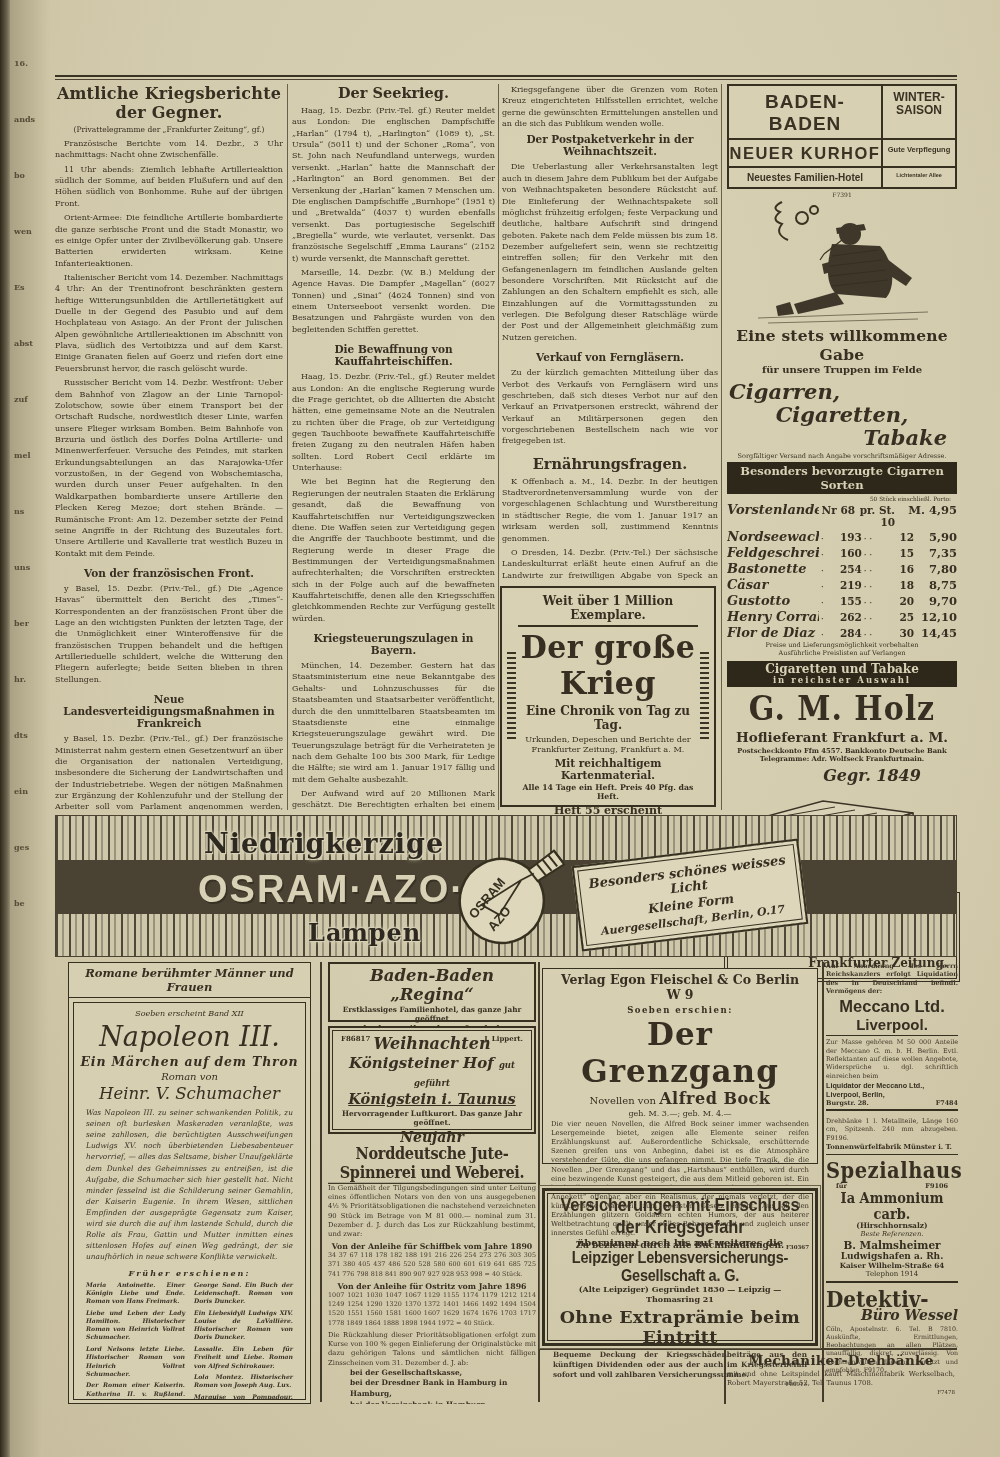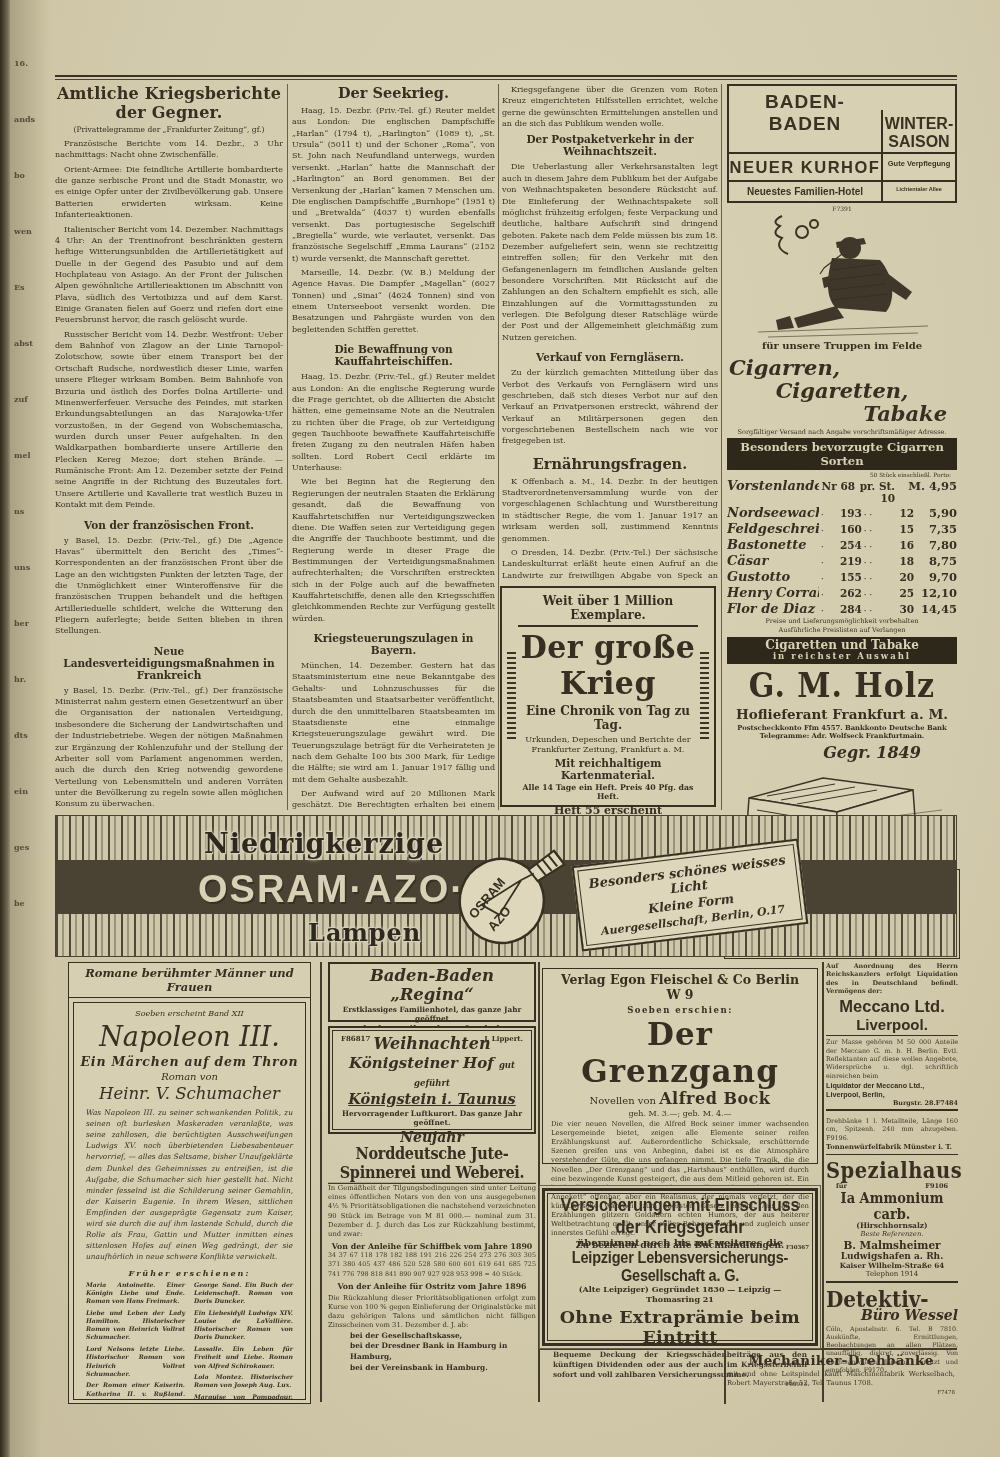--- a/index.html
+++ b/index.html
@@ -49,21 +49,21 @@
   .gk-foot{font-size:8.2px;line-height:1.35;text-align:justify;border-top:1.5px solid #35301f;margin-top:5px;padding-top:4px;font-weight:bold;}
 
   
   #c4{position:absolute;left:727px;top:84px;width:230px;}
   #kurhof{display:grid;grid-template-columns:152px 1fr;border:2.5px solid #35301f;background:#d8d0b3;}
   .kh{border-bottom:2px solid #35301f;text-align:center;font-family:"Liberation Sans",sans-serif;font-weight:bold;color:#3a3223;}
   .kh-l1{font-size:19px;letter-spacing:1px;padding:5px 0 3px;}
   .kh-l2{font-size:16.5px;letter-spacing:1.5px;padding:4px 0 3px;}
   .kh-l3{font-size:10px;padding:4px 0;border-bottom:none;}
   .kh-r{border-left:2px solid #35301f;}
-  .kh-r1{font-size:16px;padding:5px 0 2px;line-height:1.1;margin-top:24px;}
+  .kh-r1{font-size:12px;padding:5px 0 2px;line-height:1.1;}
   .kh-r2{font-size:7.5px;padding:5px 0 4px;line-height:1.2;}
   .kh-r3{font-size:5.5px;padding:4px 0;border-bottom:none;}
   .adcode{font-size:6px;text-align:center;margin:2px 0;}
   #soldier{display:block;margin:2px auto 0;}
   .gift1{font-weight:bold;font-size:15.5px;text-align:center;letter-spacing:.2px;}
   .gift2{font-weight:bold;font-size:10px;text-align:center;}
   .scriptline{font-style:italic;font-weight:bold;}
   #s1{font-size:21px;margin:4px 0 0 2px;}
   #s2{font-size:21px;text-align:center;margin-top:-2px;}
   #s3{font-size:21px;text-align:right;margin:-2px 10px 2px 0;}
@@ -169,21 +169,21 @@
   .he-title{font-weight:bold;font-size:21px;letter-spacing:1px;text-align:center;position:relative;}
   .he-code{position:absolute;right:-4px;top:0;font-size:5.5px;}
   .he-body{font-size:6.8px;line-height:1.35;text-align:justify;margin-top:2px;color:#3a3225;}
 
   #colD{position:absolute;left:826px;top:962px;width:132px;}
   .me-intro{font-size:6.4px;line-height:1.3;text-align:justify;font-weight:bold;color:#3f3729;}
   .me-n1{font-family:"Liberation Sans",sans-serif;font-weight:bold;font-size:16.5px;text-align:center;margin-top:2px;}
   .me-n2{font-family:"Liberation Sans",sans-serif;font-weight:bold;font-size:15px;text-align:center;border-bottom:1px solid #35301f;padding-bottom:2px;}
   .me-body{font-size:6.4px;line-height:1.3;text-align:justify;margin-top:2px;color:#3f3729;}
   .me-liq{font-family:"Liberation Sans",sans-serif;font-weight:bold;font-size:7.2px;line-height:1.25;margin-top:1px;}
-  .me-row{display:flex;justify-content:flex-end;font-size:6.4px;font-weight:bold;border-bottom:2px solid #35301f;padding-bottom:2px;}
+  .me-row{display:flex;justify-content:space-between;font-size:6.4px;font-weight:bold;border-bottom:2px solid #35301f;padding-bottom:2px;}
   .kd{border-bottom:1px solid #35301f;padding:3px 0;margin-top:3px;}
   .kd-body{font-size:6.4px;line-height:1.3;text-align:justify;color:#3f3729;}
   .kd-sig{font-weight:bold;font-size:6.8px;margin-top:1px;}
   .sp-title{font-weight:bold;font-size:19.5px;text-align:center;letter-spacing:.5px;margin-top:4px;transform:scaleY(1.1);}
   .sp-fuer{display:flex;justify-content:space-between;font-size:6.5px;padding:0 10px;font-weight:bold;}
   .sp-l2{font-weight:bold;font-size:13px;text-align:center;margin-top:1px;transform:scaleY(1.1);}
   .sp-l3{font-weight:bold;font-size:7.5px;text-align:center;}
   .sp-l4{font-size:6.8px;text-align:center;font-style:italic;}
   .sp-l5{font-weight:bold;font-size:10.5px;text-align:center;margin-top:1px;}
   .sp-l6{font-weight:bold;font-size:9px;text-align:center;}
@@ -228,20 +228,21 @@
 
   <div class="vrule" style="left:287px;top:84px;height:726px;"></div>
   <div class="vrule" style="left:498px;top:84px;height:726px;"></div>
   <div class="vrule" style="left:721px;top:84px;height:726px;"></div>
 
   <div id="c1" class="ncol">
     <div class="hA">Amtliche Kriegsberichte der Gegner.</div>
     <div class="sub">(Privattelegramme der „Frankfurter Zeitung“, gf.)</div>
     <div>
         <div class="np">Französische Berichte vom 14. Dezbr., 3 Uhr nachmittags: Nacht ohne Zwischenfälle.</div>
+        <div class="np">11 Uhr abends: Ziemlich lebhafte Artillerieaktion südlich der Somme, auf beiden Flußufern und auf den Höhen südlich von Bonhomme. Ruhe auf der übrigen Front.</div>
         <div class="np">Orient-Armee: Die feindliche Artillerie bombardierte die ganze serbische Front und die Stadt Monastir, wo es einige Opfer unter der Zivilbevölkerung gab. Unsere Batterien erwiderten wirksam. Keine Infanterieaktionen.</div>
         <div class="np">Italienischer Bericht vom 14. Dezember. Nachmittags 4 Uhr: An der Trentinofront beschränkten gestern heftige Witterungsunbilden die Artillerietätigkeit auf Duelle in der Gegend des Pasubio und auf dem Hochplateau von Asiago. An der Front der Julischen Alpen gewöhnliche Artillerieaktionen im Abschnitt von Plava, südlich des Vertoibizza und auf dem Karst. Einige Granaten fielen auf Goerz und riefen dort eine Feuersbrunst hervor, die rasch gelöscht wurde.</div>
         <div class="np">Russischer Bericht vom 14. Dezbr. Westfront: Ueber dem Bahnhof von Zlagow an der Linie Tarnopol-Zolotschow, sowie über einem Transport bei der Ortschaft Rudsche, nordwestlich dieser Linie, warfen unsere Flieger wirksam Bomben. Beim Bahnhofe von Brzuria und östlich des Dorfes Dolna Artillerie- und Minenwerferfeuer. Versuche des Feindes, mit starken Erkundungsabteilungen an das Narajowka-Ufer vorzustoßen, in der Gegend von Wobschemiascha, wurden durch unser Feuer aufgehalten. In den Waldkarpathen bombardierte unsere Artillerie den Flecken Kereg Mezoe; dort stehen Brände. — Rumänische Front: Am 12. Dezember setzte der Feind seine Angriffe in der Richtung des Buzeutales fort. Unsere Artillerie und Kavallerie trat westlich Buzeu in Kontakt mit dem Feinde.</div>
       </div>
     <div class="hB">Von der französischen Front.</div>
     <div>
         <div class="np">y Basel, 15. Dezbr. (Priv.-Tel., gf.) Die „Agence Havas“ übermittelt den Bericht des „Times“-Korrespondenten an der französischen Front über die Lage an den wichtigsten Punkten der letzten Tage, der die Unmöglichkeit einer Winteroffensive für die französischen Truppen behandelt und die heftigen Artillerieduelle schildert, welche die Witterung den Fliegern auferlegte; beide Seiten blieben in ihren Stellungen.</div>
       </div>
     <div class="hB">Neue Landesverteidigungsmaßnahmen in Frankreich</div>
     <div>
@@ -337,20 +338,21 @@
       <g stroke="#2e2818" stroke-width="1" opacity="0.55">
         <line x1="104" y1="56" x2="150" y2="50"></line>
         <line x1="102" y1="66" x2="154" y2="60"></line>
         <line x1="102" y1="76" x2="158" y2="70"></line>
         <line x1="104" y1="86" x2="160" y2="80"></line>
         <line x1="30" y1="118" x2="200" y2="112"></line>
         <line x1="40" y1="123" x2="190" y2="119"></line>
       </g>
     </svg>
 
+    <div class="gift1">Eine stets willkommene Gabe</div>
     <div class="gift2">für unsere Truppen im Felde</div>
     <div id="s1" class="scriptline">Cigarren,</div>
     <div id="s2" class="scriptline">Cigaretten,</div>
     <div id="s3" class="scriptline">Tabake</div>
     <div class="versand">Sorgfältiger Versand nach Angabe vorschriftsmäßiger Adresse.</div>
     <div id="band1" class="band">Besonders bevorzugte Cigarren Sorten</div>
     <div class="porto">50 Stück einschließl. Porto:</div>
 
     <div>
       <div class="prow">
@@ -541,20 +543,21 @@
     <div class="ko-l4">Hervorragender Luftkurort.   Das ganze Jahr geöffnet.</div>
     <div class="ko-l5">Neujahr</div>
   </div>
 
   <div id="jute">
     <div class="ju-title">Norddeutsche Jute-Spinnerei und Weberei.</div>
     <div class="jp">In Gemäßheit der Tilgungsbedingungen sind unter Leitung eines öffentlichen Notars von den von uns ausgegebenen 4½ % Prioritätsobligationen die nachstehend verzeichneten 90 Stück im Betrage von M 81 000.— nominal zum 31. Dezember d. J. durch das Los zur Rückzahlung bestimmt, und zwar:</div>
     <div class="jh">Von der Anleihe für Schiffbek vom Jahre 1890</div>
     <div class="jn">34 37 67 118 178 182 188 191 216 226 254 273 276 303 305 371 380 405 437 486 520 528 580 600 601 619 641 685 725 741 776 798 818 841 890 907 927 928 953 998  =  40 Stück.</div>
     <div class="jh">Von der Anleihe für Ostritz vom Jahre 1896</div>
+    <div class="jn">1007 1021 1030 1047 1067 1129 1155 1174 1179 1212 1214 1249 1254 1290 1320 1370 1372 1401 1466 1492 1494 1504 1520 1551 1560 1581 1600 1607 1629 1674 1676 1703 1717 1778 1849 1864 1888 1898 1944 1972  =  40 Stück.</div>
     <div class="jp">Die Rückzahlung dieser Prioritätsobligationen erfolgt zum Kurse von 100 % gegen Einlieferung der Originalstücke mit dazu gehörigen Talons und sämtlichen nicht fälligen Zinsscheinen vom 31. Dezember d. J. ab:</div>
     <div class="jb">bei der Gesellschaftskasse,</div>
     <div class="jb">bei der Dresdner Bank in Hamburg in Hamburg,</div>
     <div class="jb">bei der Vereinsbank in Hamburg.</div>
 
   </div>
 
   <div id="grenzgang">
     <div class="gr-pub">Verlag Egon Fleischel &amp; Co Berlin W 9</div>
     <div class="gr-soeben">Soeben erschien:</div>

